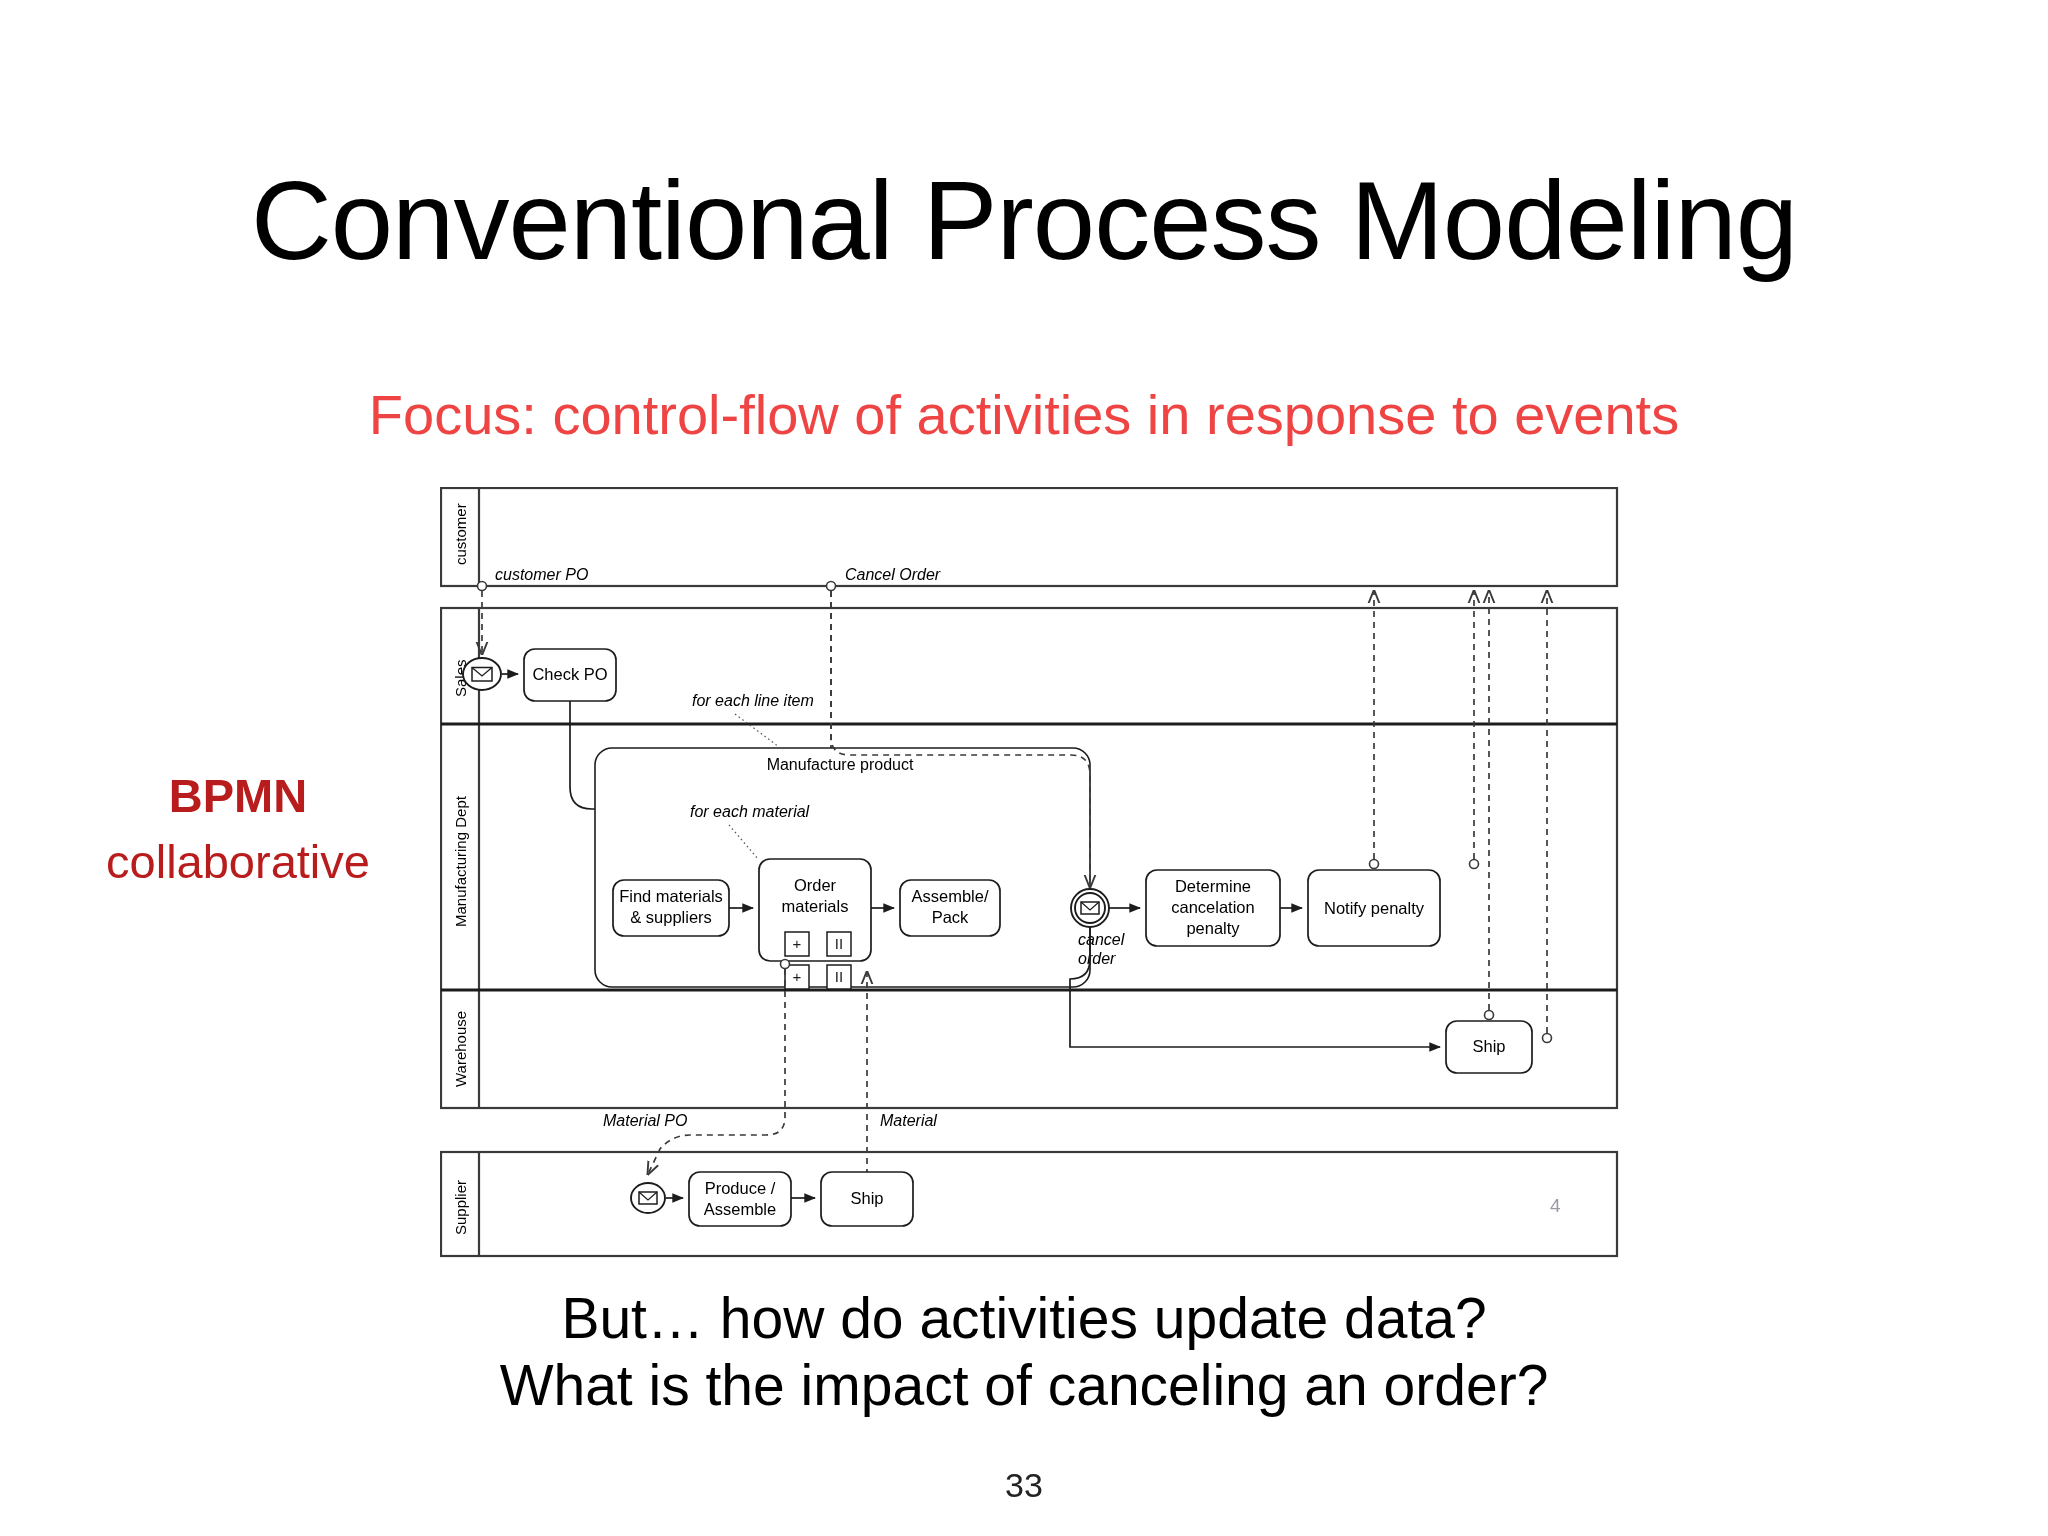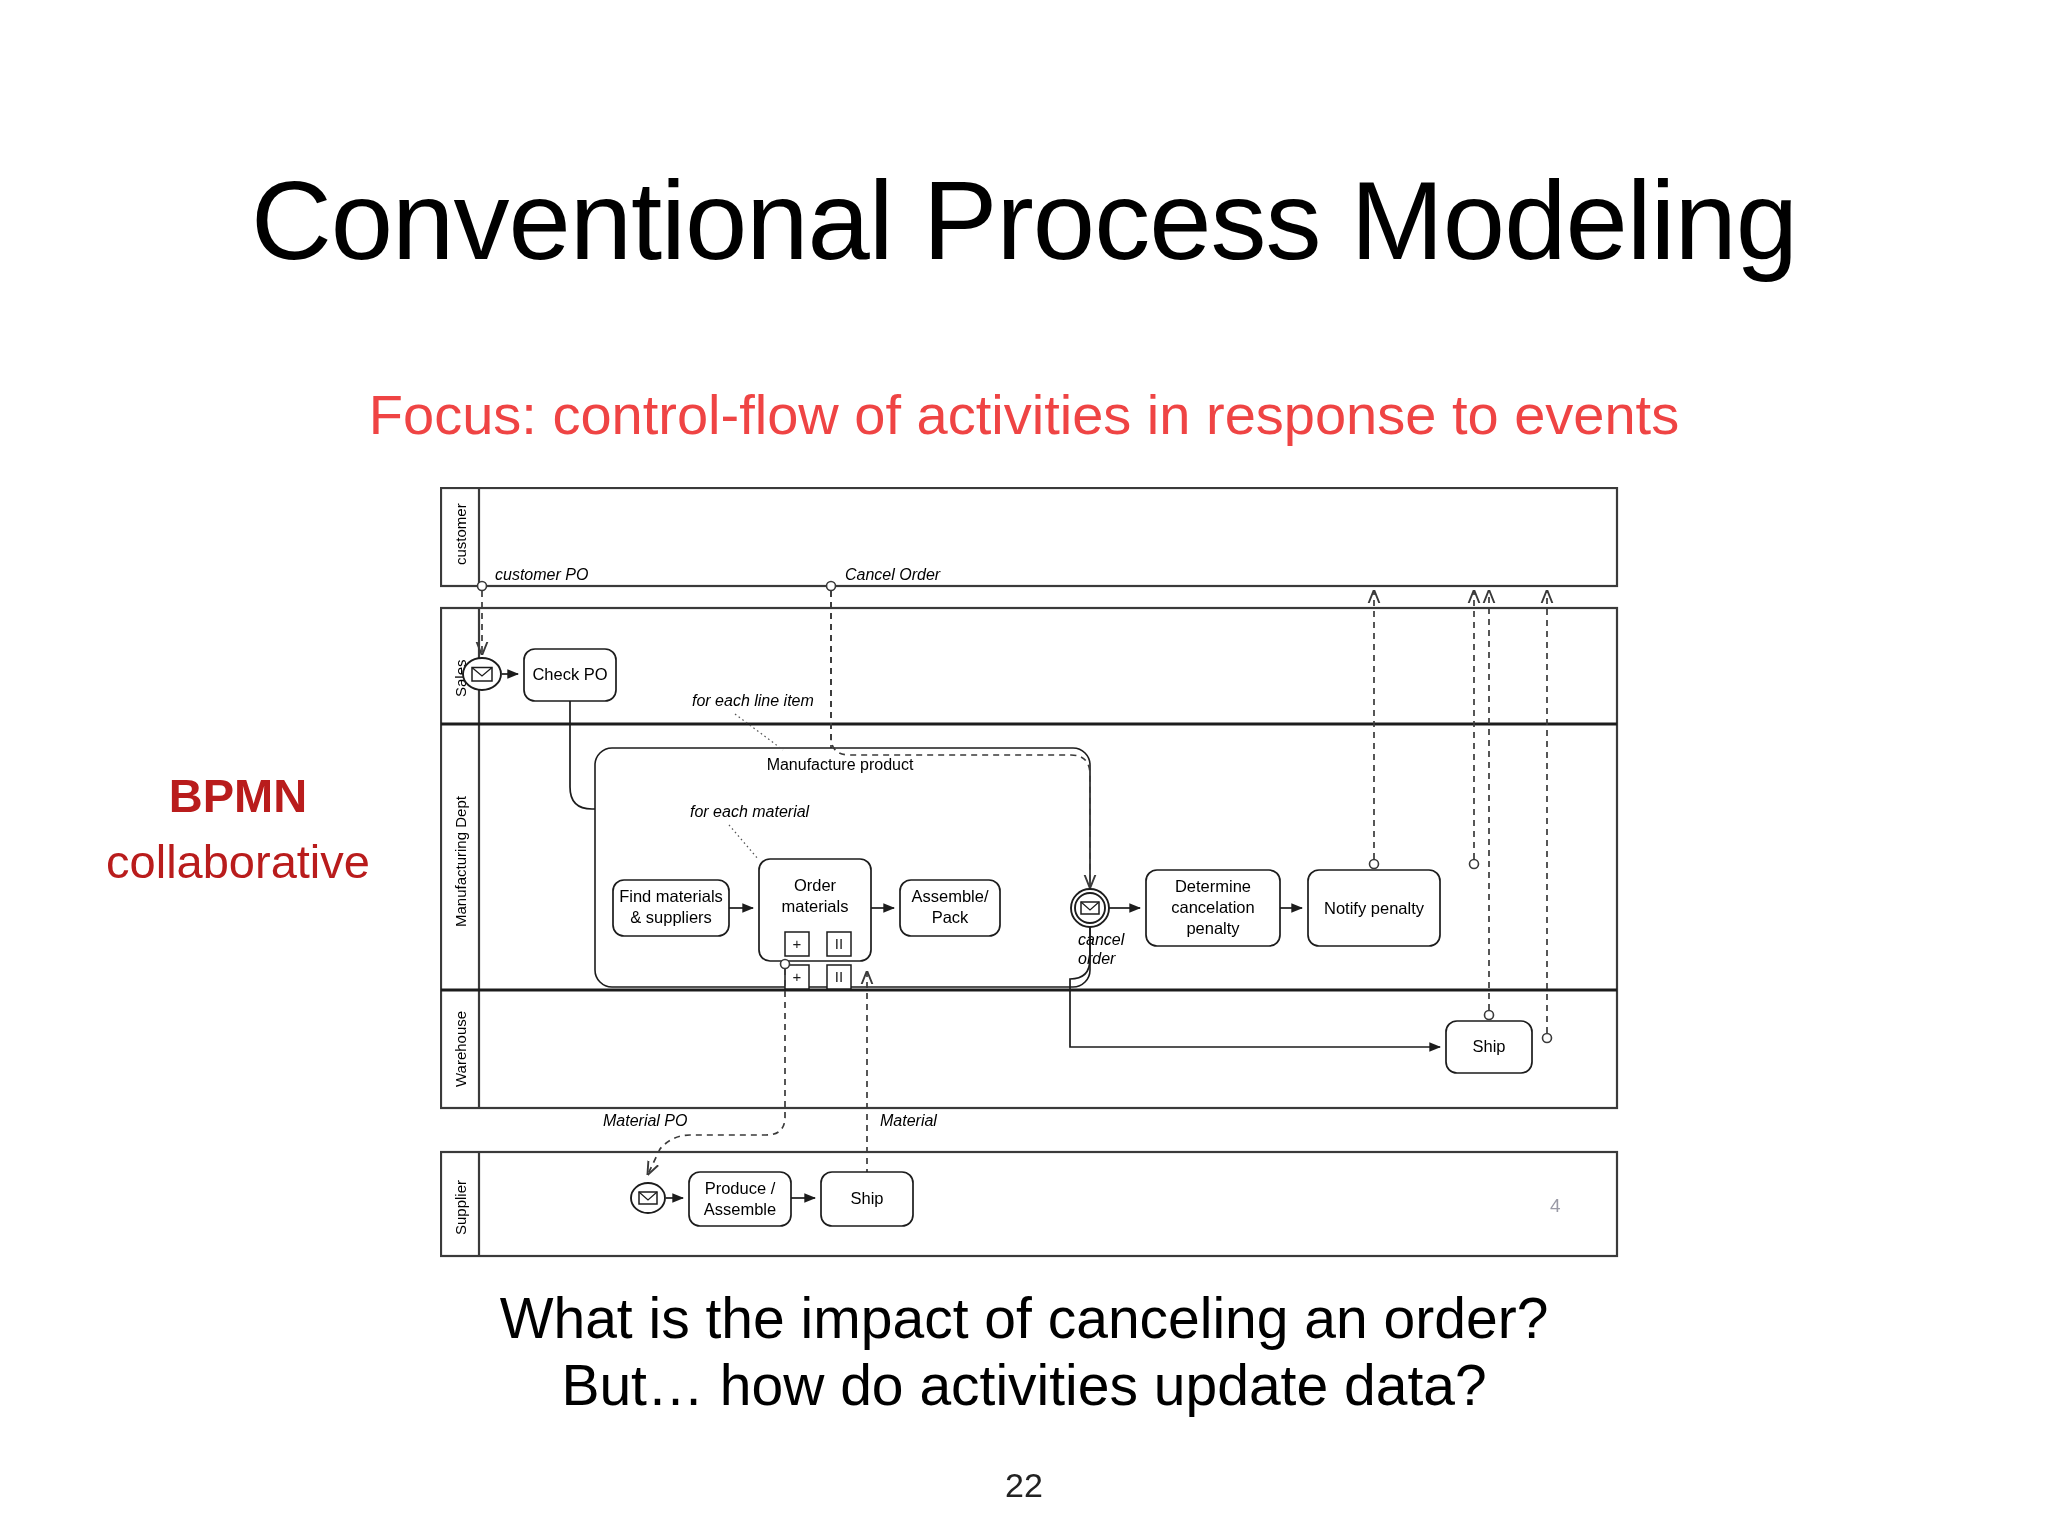--- a/index.html
+++ b/index.html
@@ -347,19 +347,19 @@
 
       <g>
         <rect class="task-box" x="381" y="685" width="92" height="54" rx="11" ry="11"></rect>
         <text class="task-label" x="427" y="717">Ship</text>
       </g>
 
     </svg>
   </div>
 
   <div class="bottom-q">
+    <span>But… how do activities update data?</span>
     <span>What is the impact of canceling an order?</span>
-    <span>But… how do activities update data?</span>
   </div>
 
-  <div class="page-num">22</div>
+  <div class="page-num">33</div>
 
 </div>
 
 </body></html>

